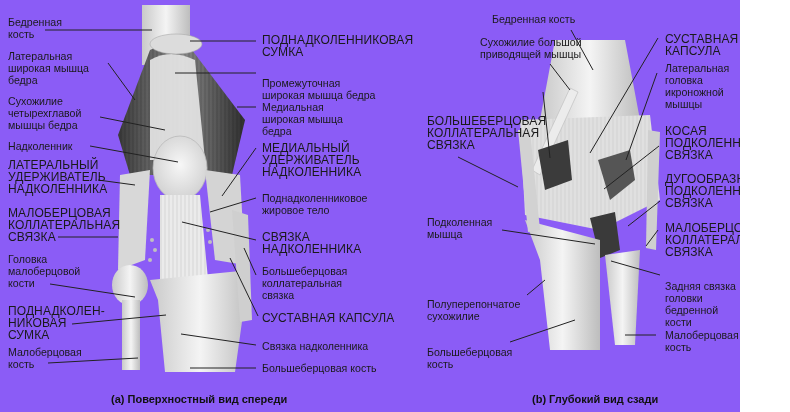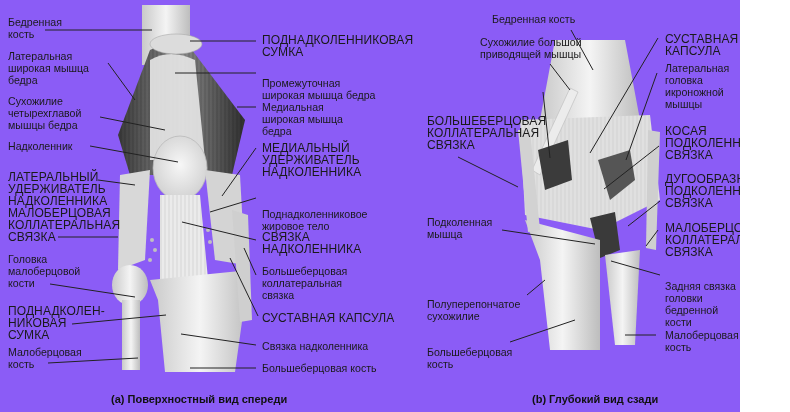--- a/index.html
+++ b/index.html
@@ -138,21 +138,21 @@
 
   <div class="lbl" style="left:8px;top:16px;">Бедренная
 кость</div>
   <div class="lbl" style="left:8px;top:50px;">Латеральная
 широкая мышца
 бедра</div>
   <div class="lbl" style="left:8px;top:95px;">Сухожилие
 четырехглавой
 мышцы бедра</div>
   <div class="lbl" style="left:8px;top:140px;">Надколенник</div>
-  <div class="lbl caps" style="left:8px;top:171px;">ЛАТЕРАЛЬНЫЙ
+  <div class="lbl caps" style="left:8px;top:159px;">ЛАТЕРАЛЬНЫЙ
 УДЕРЖИВАТЕЛЬ
 НАДКОЛЕННИКА</div>
   <div class="lbl caps" style="left:8px;top:207px;">МАЛОБЕРЦОВАЯ
 КОЛЛАТЕРАЛЬНАЯ
 СВЯЗКА</div>
   <div class="lbl" style="left:8px;top:253px;">Головка
 малоберцовой
 кости</div>
   <div class="lbl caps" style="left:8px;top:305px;">ПОДНАДКОЛЕН-
 НИКОВАЯ
@@ -163,21 +163,21 @@
   <div class="lbl caps" style="left:262px;top:34px;">ПОДНАДКОЛЕННИКОВАЯ
 СУМКА</div>
   <div class="lbl" style="left:262px;top:77px;">Промежуточная
 широкая мышца бедра</div>
   <div class="lbl" style="left:262px;top:101px;">Медиальная
 широкая мышца
 бедра</div>
   <div class="lbl caps" style="left:262px;top:142px;">МЕДИАЛЬНЫЙ
 УДЕРЖИВАТЕЛЬ
 НАДКОЛЕННИКА</div>
-  <div class="lbl" style="left:262px;top:192px;margin-top:16px;">Поднадколенниковое
+  <div class="lbl" style="left:262px;top:192px;">Поднадколенниковое
 жировое тело</div>
   <div class="lbl caps" style="left:262px;top:231px;">СВЯЗКА
 НАДКОЛЕННИКА</div>
   <div class="lbl" style="left:262px;top:265px;">Большеберцовая
 коллатеральная
 связка</div>
   <div class="lbl caps" style="left:262px;top:312px;">СУСТАВНАЯ КАПСУЛА</div>
   <div class="lbl" style="left:262px;top:340px;">Связка надколенника</div>
   <div class="lbl" style="left:262px;top:362px;">Большеберцовая кость</div>
 

